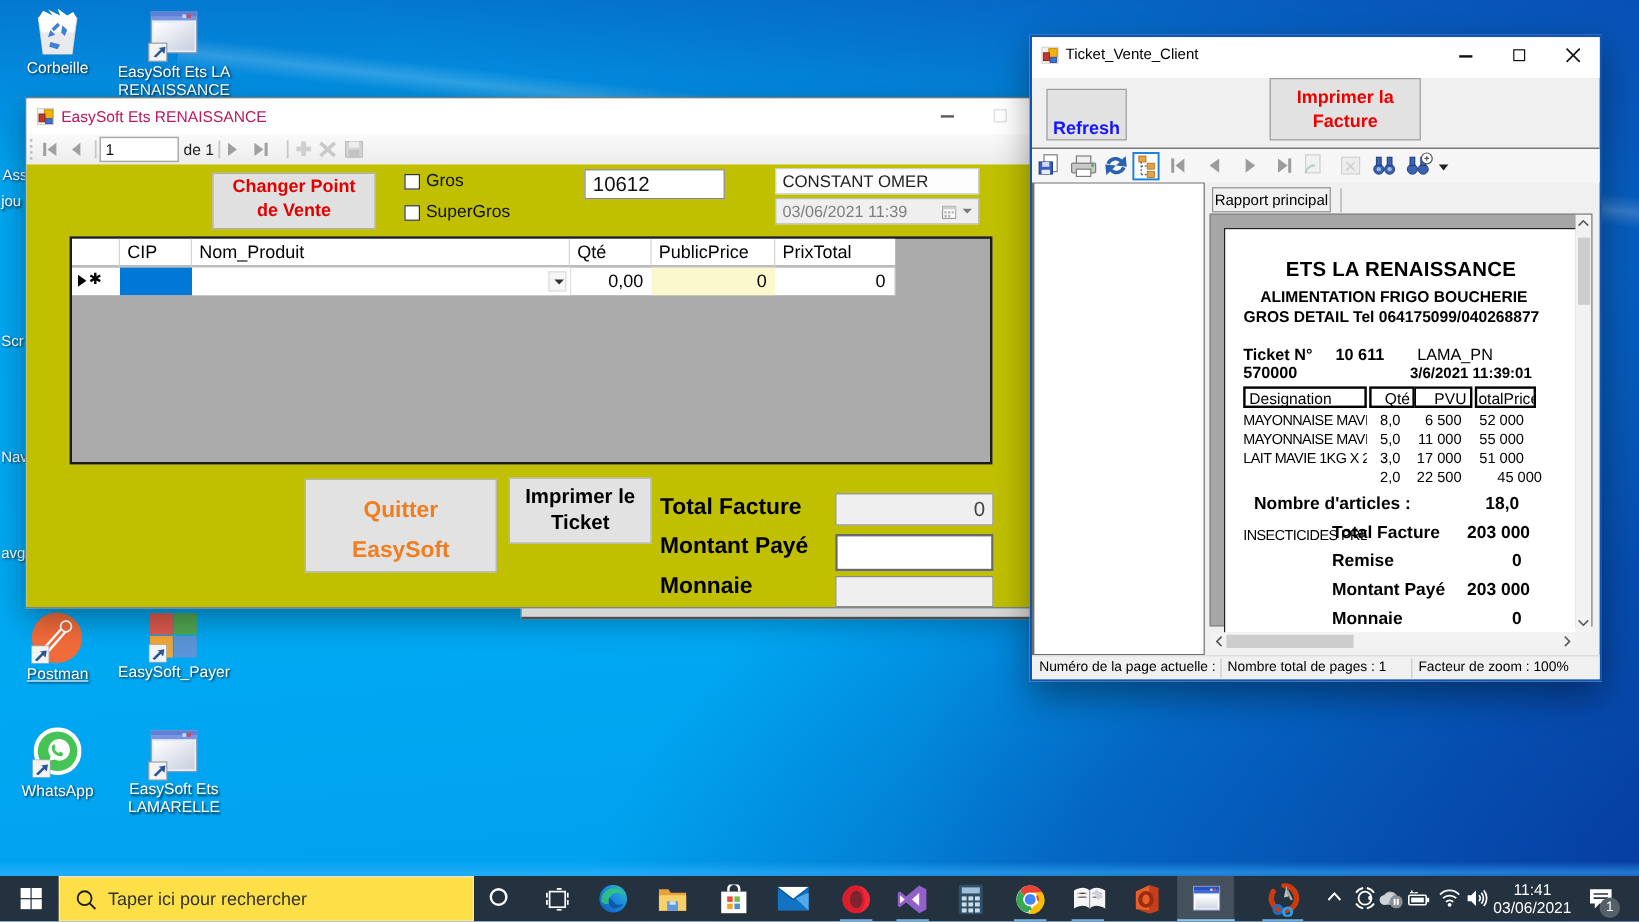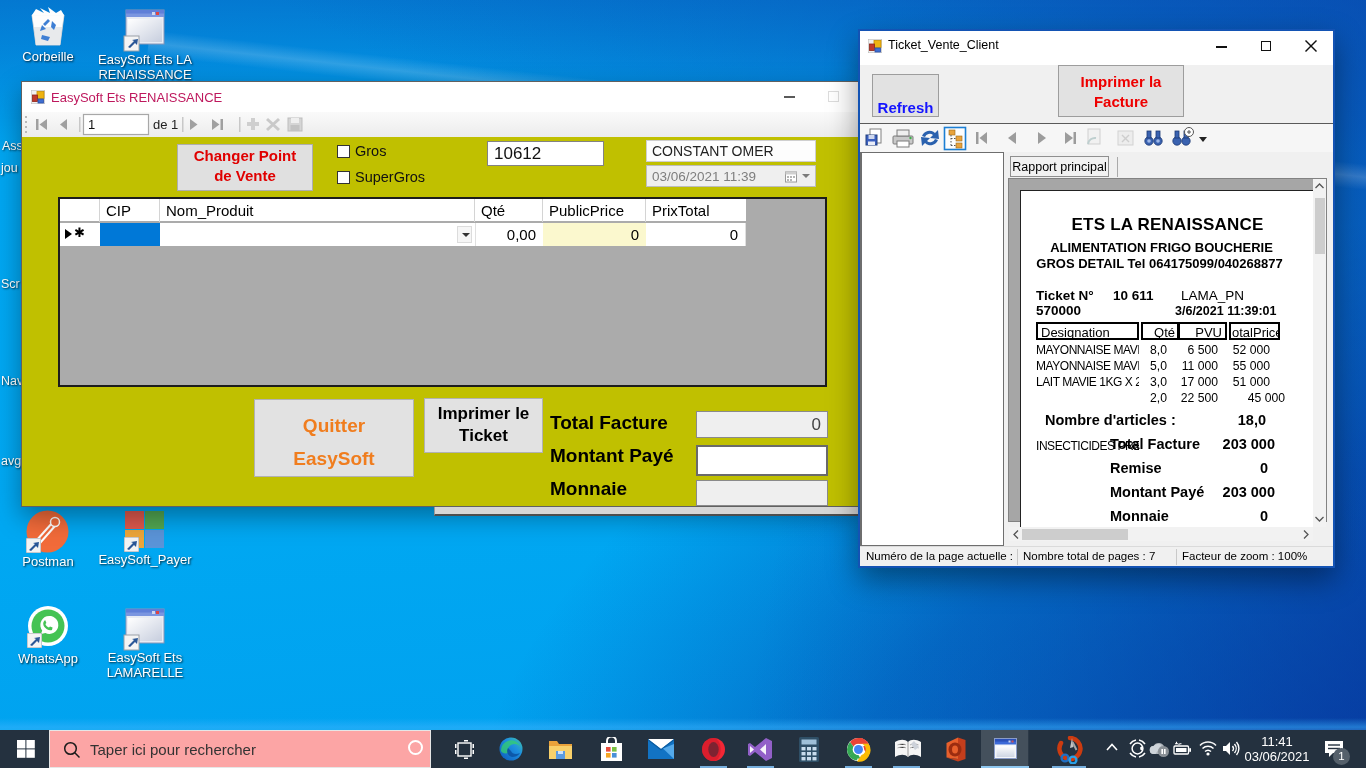--- a/index.html
+++ b/index.html
@@ -73,21 +73,21 @@
     <g stroke="#ffffff" stroke-width="2">
         <line x1="10" y1="31" x2="27" y2="12"></line>
     <line x1="14" y1="33" x2="29" y2="16"></line>
       </g>
     <circle cx="29" cy="12" r="4.5" fill="#f26b3a" stroke="#fff" stroke-width="1.5"></circle>
   </svg>
   <svg class="abs" style="left:26px; top:538px;" width="15" height="15" viewBox="0 0 15 15">
     <rect x="0" y="0" width="15" height="15" fill="#f4f4f4" stroke="#9aa0a8" stroke-width="1"></rect>
     <path d="M3,12 l6,-6 -2,-1 6,-1 -1,6 -2,-2 -5,5 z" fill="#2b5797"></path>
   </svg>
-  <div class="dicon" style="left:0px; top:554px; width:96px;">Postman</div>
+  <div class="dicon" style="left:0px; top:554px; width:96px;text-decoration:underline;">Postman</div>
 
   <div class="abs" style="left:125px; top:511px; width:40px; height:37px;">
     <div class="abs" style="left:0;top:0;width:19px;height:18px;background:#e05a4e;"></div>
     <div class="abs" style="left:20px;top:0;width:19px;height:18px;background:#52a852;"></div>
     <div class="abs" style="left:0;top:19px;width:19px;height:18px;background:#eda63a;"></div>
     <div class="abs" style="left:20px;top:19px;width:19px;height:18px;background:#5b94d8;"></div>
   </div>
   <svg class="abs" style="left:124px; top:537px;" width="15" height="15" viewBox="0 0 15 15">
     <rect x="0" y="0" width="15" height="15" fill="#f4f4f4" stroke="#9aa0a8" stroke-width="1"></rect>
     <path d="M3,12 l6,-6 -2,-1 6,-1 -1,6 -2,-2 -5,5 z" fill="#2b5797"></path>
@@ -453,38 +453,38 @@
       <svg class="abs" style="left:294px; top:3px;" width="6" height="9" viewBox="0 0 6 9">
         <path d="M1,0.5 L5,4.5 L1,8.5" fill="none" stroke="#555" stroke-width="1.3"></path>
         </svg>
     </div>
     <div class="abs" style="left:304px; top:348px; width:13px; height:14px; background:#f0f0f0;"></div>
   </div>
 
   <div class="abs" style="left:0; top:515px; width:473px; height:20px; background:#f0f0f0; border-top:1px solid #dadada;">
     <div class="abs" style="left:6px; top:3px; font-size:11.5px; color:#000;">Numéro de la page actuelle :</div>
     <div class="abs" style="left:157px; top:2px; width:1px; height:16px; background:#c9c9c9;"></div>
-    <div class="abs" style="left:163px; top:3px; font-size:11.5px; color:#000;">Nombre total de pages : 7</div>
+    <div class="abs" style="left:163px; top:3px; font-size:11.5px; color:#000;">Nombre total de pages : 1</div>
     <div class="abs" style="left:316px; top:2px; width:1px; height:16px; background:#c9c9c9;"></div>
     <div class="abs" style="left:322px; top:3px; font-size:11.5px; color:#000;">Facteur de zoom : 100%</div>
   </div>
 </div>
 
 <div id="taskbar" class="abs" style="left:0; top:730px; width:1366px; height:38px; background:#24313f;">
 
   <svg class="abs" style="left:17px; top:10px;" width="18" height="18" viewBox="0 0 18 18">
     <g fill="#fff">
         <rect x="0" y="0" width="8.4" height="8.4"></rect>
         <rect x="9.4" y="0" width="8.4" height="8.4"></rect>
     <rect x="0" y="9.4" width="8.4" height="8.4"></rect>
         <rect x="9.4" y="9.4" width="8.4" height="8.4"></rect>
       </g>
   </svg>
 
-  <div class="abs" style="left:49px; top:0px; width:382px; height:38px; background:#fca5a5; border:1px solid #e6e6e6;">
+  <div class="abs" style="left:49px; top:0px; width:346px; height:38px; background:#fde047; border:1px solid #e6e6e6;">
     <svg class="abs" style="left:13px; top:10px;" width="18" height="18" viewBox="0 0 18 18">
       <circle cx="7.5" cy="7.5" r="5.8" fill="none" stroke="#1b1b1b" stroke-width="1.5"></circle>
       <line x1="11.8" y1="11.8" x2="16.5" y2="16.5" stroke="#1b1b1b" stroke-width="1.5"></line>
     </svg>
     <div class="abs" style="left:40px; top:10px; font-size:15px; color:#333;">Taper ici pour rechercher</div>
   </div>
 
   <div class="abs" style="left:408px; top:740px; width:15px; height:15px; border:2.2px solid #fff; border-radius:50%; top:10px; left:408px;"></div>
 
   <svg class="abs" style="left:455px; top:10px;" width="19" height="19" viewBox="0 0 19 19">

